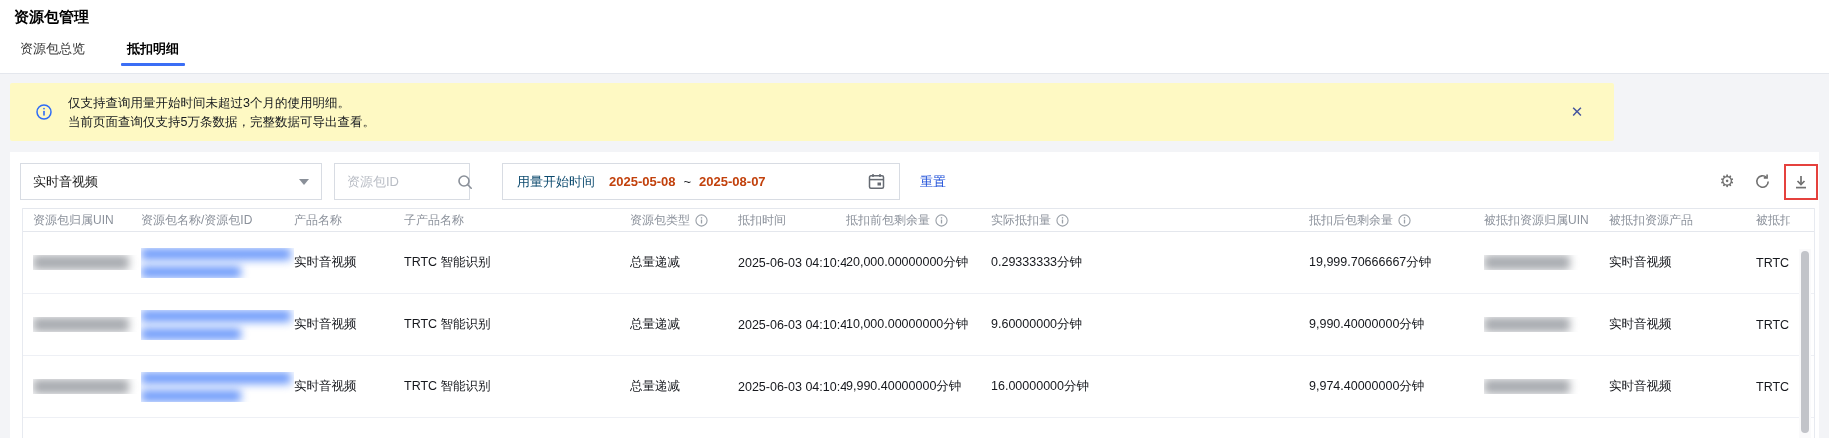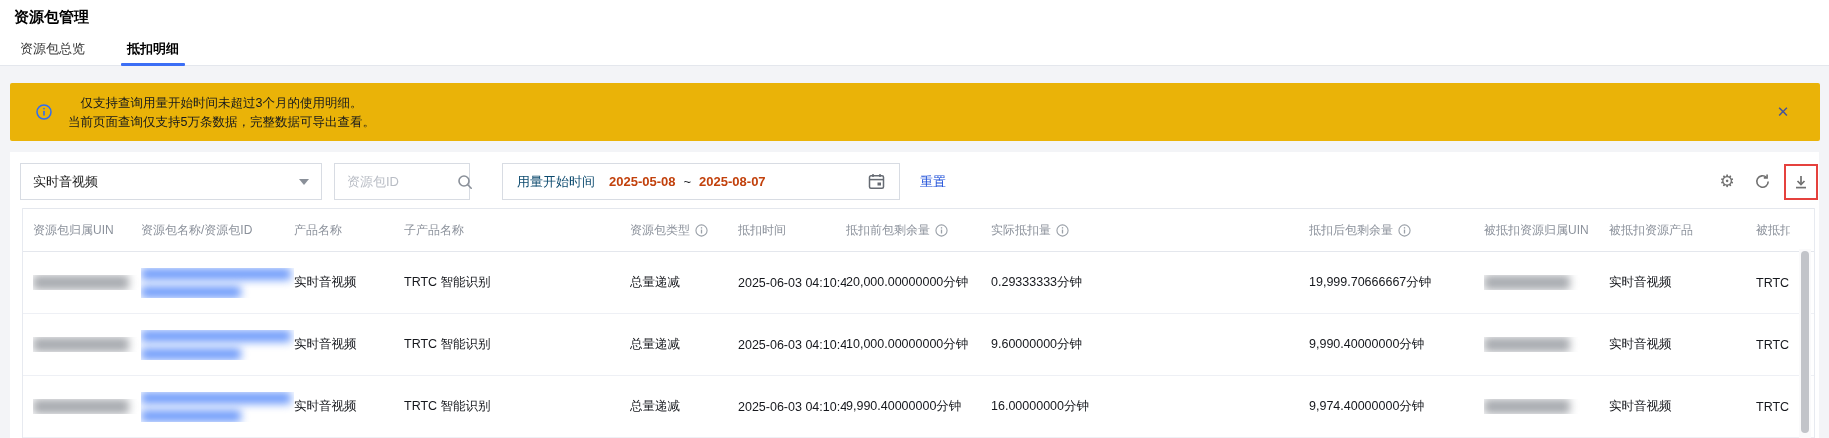--- a/index.html
+++ b/index.html
@@ -1,29 +1,29 @@
 <!DOCTYPE html>
 <html><head>
 <meta charset="utf-8">
 <style>
   * { box-sizing: border-box; margin: 0; padding: 0; }
   html,body { width:1829px; height:438px; }
   body { font-family:"Liberation Sans","DejaVu Sans",sans-serif; }
   .page { position:relative; width:1829px; height:438px; background:#f3f4f7; overflow:hidden; color:#1a1a1a; }
 
   
-  .topbar { position:absolute; left:0; top:0; width:1829px; height:66px; background:#fff; border-bottom:1px solid #e4e7ed; }
+  .topbar { position:absolute; left:0; top:0; width:1829px; height:74px; background:#fff; border-bottom:1px solid #e4e7ed; }
   .page-title { position:absolute; left:14px; top:8px; font-size:15px; font-weight:700; color:#000; }
   .tabs { position:absolute; left:18px; top:40px; display:flex; gap:38px; height:26px; }
   .tab { font-size:13px; color:#333; cursor:pointer; position:relative; padding:0 2px 2px 2px; }
   .tab.active { color:#000; font-weight:700;text-align:center; }
   .tab.active::after { content:""; position:absolute; left:-4px; right:-4px; bottom:0; height:3px; background:#3b6ef5; border-radius:1px; }
 
   
-  .banner { position:absolute; left:10px; top:83px; width:1810px; height:58px; background:#eab308; border-radius:2px;text-align:center; }
+  .banner { position:absolute; left:10px; top:83px; width:1604px; height:58px; background:#fef9c3; border-radius:2px; }
   .banner-info-icon { position:absolute; left:26px; top:21px; width:16px; height:16px; }
   .banner-text { position:absolute; left:58px; top:11px; font-size:12.5px; line-height:19px; color:#15181d; }
   .banner-close { position:absolute; right:28px; top:20px; width:18px; height:18px; font-size:15px; color:#44549e;
                   display:flex; align-items:center; justify-content:center; cursor:pointer; }
 
   
   .card { position:absolute; left:10px; top:152px; width:1809px; height:286px; background:#fff; }
 
   
   .f-box { position:absolute; top:163px; height:37px; background:#fff; border:1px solid #d8dce3; display:flex; align-items:center; font-size:13px; }
@@ -42,21 +42,21 @@
   
   .tool-icon { position:absolute; top:172px; width:18px; height:18px; display:flex; align-items:center; justify-content:center; color:#707070; cursor:pointer; }
   .gear { left:1718px; font-size:17px; }
   .refresh { left:1753px; }
   .download-box { position:absolute; left:1784px; top:164px; width:34px; height:36px; border:2px solid #e5413d; display:flex; align-items:center; justify-content:center; cursor:pointer; }
 
   
   .table { position:absolute; left:22px; top:208px; width:1793px; height:230px; background:#fff;
            border-left:1px solid #e7eaf0; border-right:1px solid #e7eaf0; overflow:hidden; }
   .thead, .trow { display:grid; grid-template-columns:108px 153px 110px 226px 108px 108px 145px 318px 175px 125px 147px 34px; padding-left:10px; align-items:center; }
-  .thead { height:44px; border-top:1px solid #e4e7ed; border-bottom:1px solid #e4e7ed; color:#8b919b; font-size:12px; }
+  .thead { height:24px; border-top:1px solid #e4e7ed; border-bottom:1px solid #e4e7ed; color:#8b919b; font-size:12px; }
   .th { display:flex; align-items:center; gap:5px; white-space:nowrap; overflow:hidden; }
   .trow { height:62px; border-bottom:1px solid #eef0f5; font-size:12.5px; color:#16181d; }
   .td { white-space:nowrap; overflow:hidden; }
   .info-icon { flex:0 0 auto; display:inline-flex; cursor:pointer; }
 
   
   .blur-gray { width:96px; height:15px; border-radius:2px; background:#a8abb0; filter:blur(4px); }
   .blur-gray.small { width:86px; }
   .blur-blue-wrap { display:flex; flex-direction:column; gap:6px; cursor:pointer; }
   .bb1 { width:150px; height:12px; border-radius:2px; background:#6f9bfa; filter:blur(4px); }

